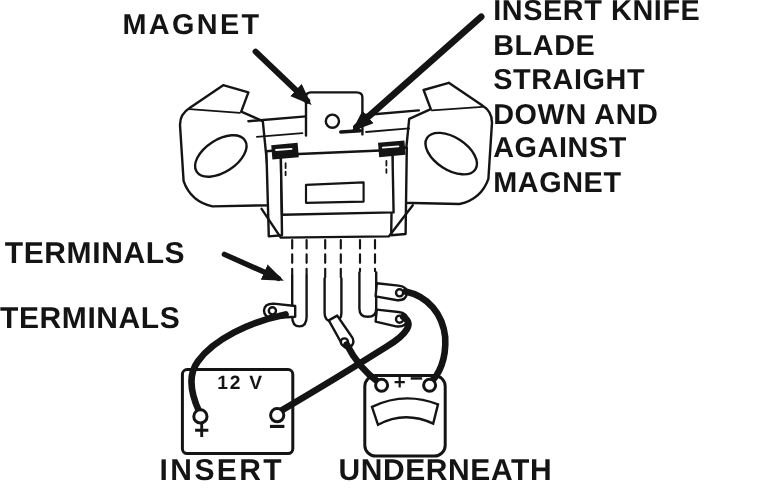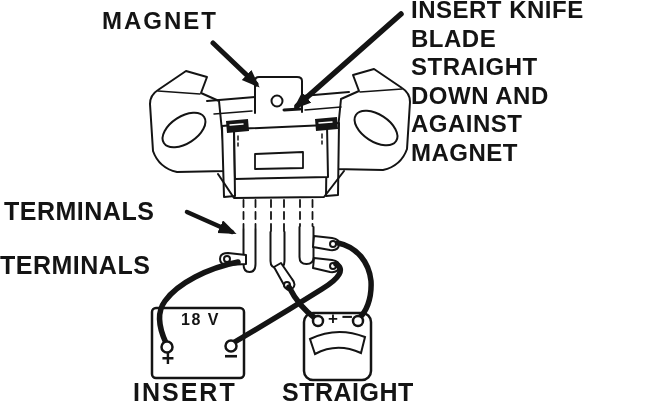--- a/index.html
+++ b/index.html
@@ -139,21 +139,21 @@
 
   <div class="lbl lbl-magnet">MAGNET</div>
   <div class="lbl lbl-knife">INSERT KNIFE
 BLADE STRAIGHT
 DOWN AND
 AGAINST MAGNET</div>
   <div class="lbl lbl-terms">
     <div class="l1">TERMINALS</div>
     <div class="l2">TERMINALS</div>
   </div>
-  <div class="lbl lbl-12v">18 V</div>
+  <div class="lbl lbl-12v">12 V</div>
   <div class="sym sym-bplus">+</div>
   <div class="sym sym-bminus">−</div>
   <div class="sym sym-vplus">+</div>
   <div class="sym sym-vminus">−</div>
   <div class="lbl lbl-batt">INSERT</div>
-  <div class="lbl lbl-volt">STRAIGHT</div>
+  <div class="lbl lbl-volt">UNDERNEATH</div>
 
 </div>
 
 </body></html>

